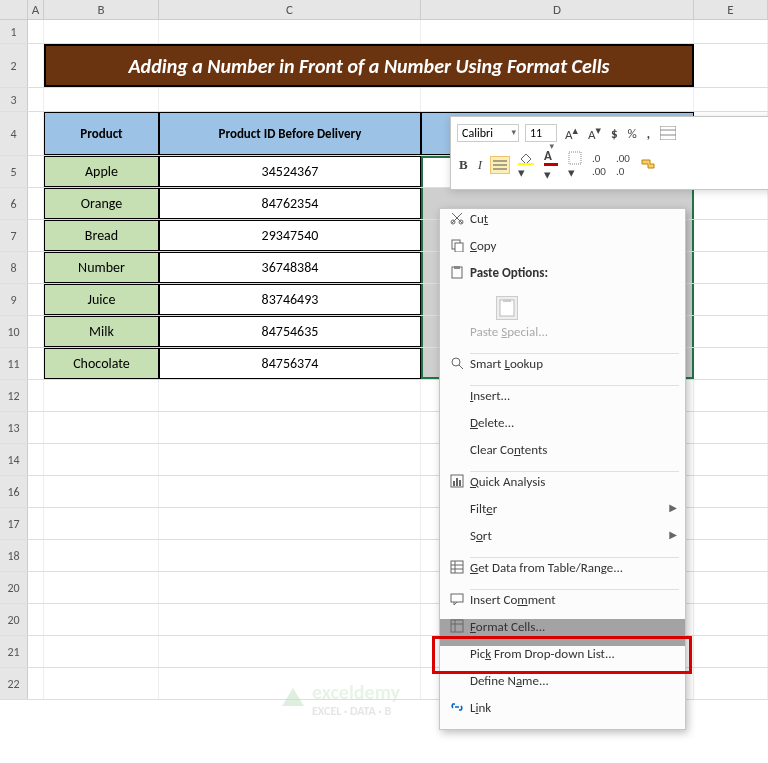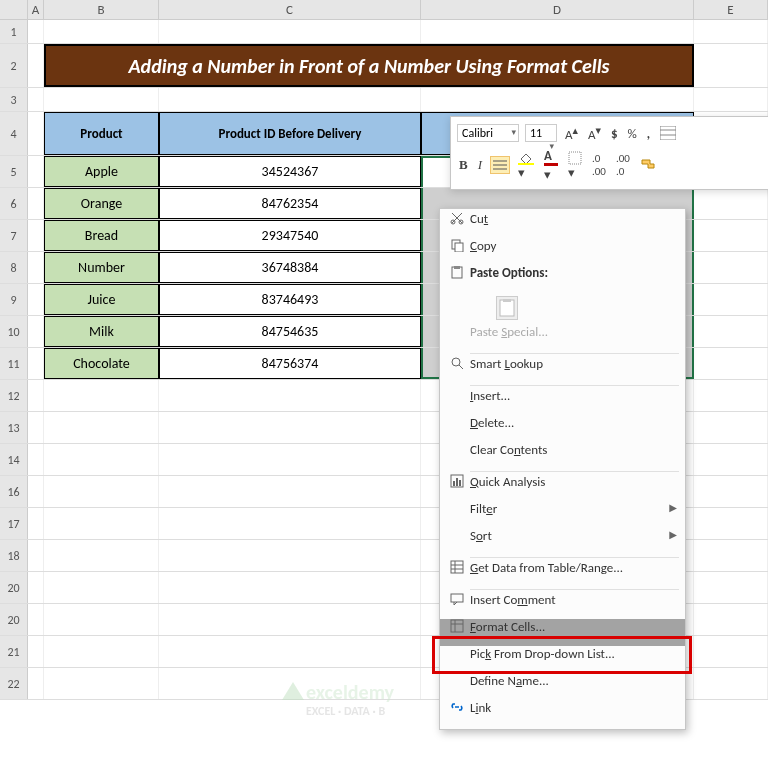--- a/index.html
+++ b/index.html
@@ -36,21 +36,21 @@
 .cm-item { display: flex; align-items: flex-start; height: 27px; padding: 0 8px 0 4px; font-size: 13px; color: #333; position: relative; }
 .cm-item.disabled { color: #aaa; }
 .cm-item .ico { width: 26px; display: flex; justify-content: center; }
 .cm-item .lbl { flex: 1; }
 .cm-item .arrow { font-size: 10px; color: #666; }
 .cm-sep { height: 1px; background: #e0e0e0; margin: 2px 6px 2px 30px; }
 .cm-item u { text-decoration: underline; }
 .highlight-box { position: absolute; top: 636px; left: 432px; width: 260px; height: 38px; border: 3px solid #d90000; pointer-events: none; }
 .cm-item.hover { background: #a3a3a3; }
 .paste-ico { width: 22px; height: 24px; border: 1px solid #ccc; background: #eee; margin-left: 26px; margin-top: 2px; margin-bottom: 2px; }
-.watermark { position: absolute; top: 680px; left: 280px; color: #d0e8d0; font-size: 20px; font-weight: bold; opacity: 0.5; display: flex; gap: 0; pointer-events: none; }
+.watermark { position: absolute; top: 680px; left: 280px; color: #d0e8d0; font-size: 20px; font-weight: bold; opacity: 0.5; display: flex; align-items: center; gap: 6px; pointer-events: none; }
 .watermark .sub { font-size: 12px; color: #ccc; display: block; }
 svg { pointer-events: none; }
 </style>
 </head>
 <body>
 
 <div class="sheet">
   <div class="col-headers">
     <div class="ch rh-col"></div>
     <div class="ch col-A">A</div>

